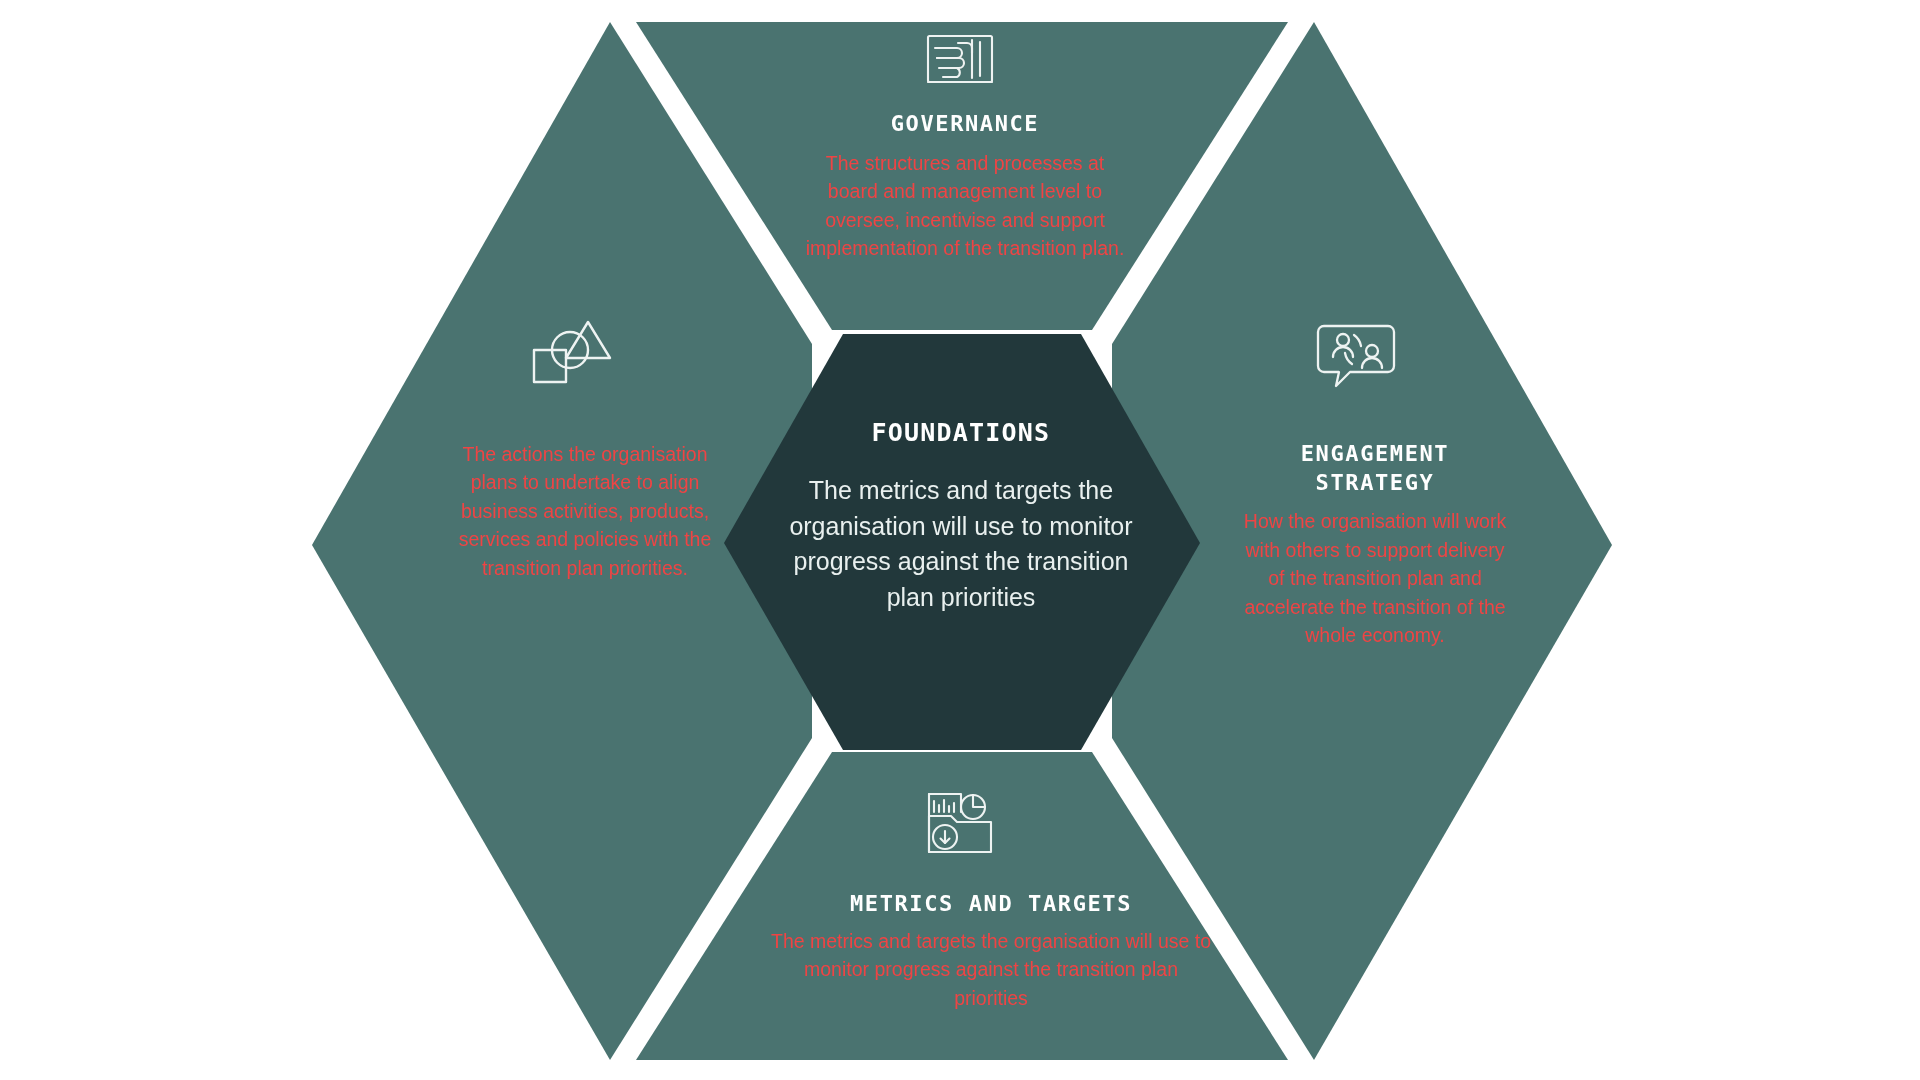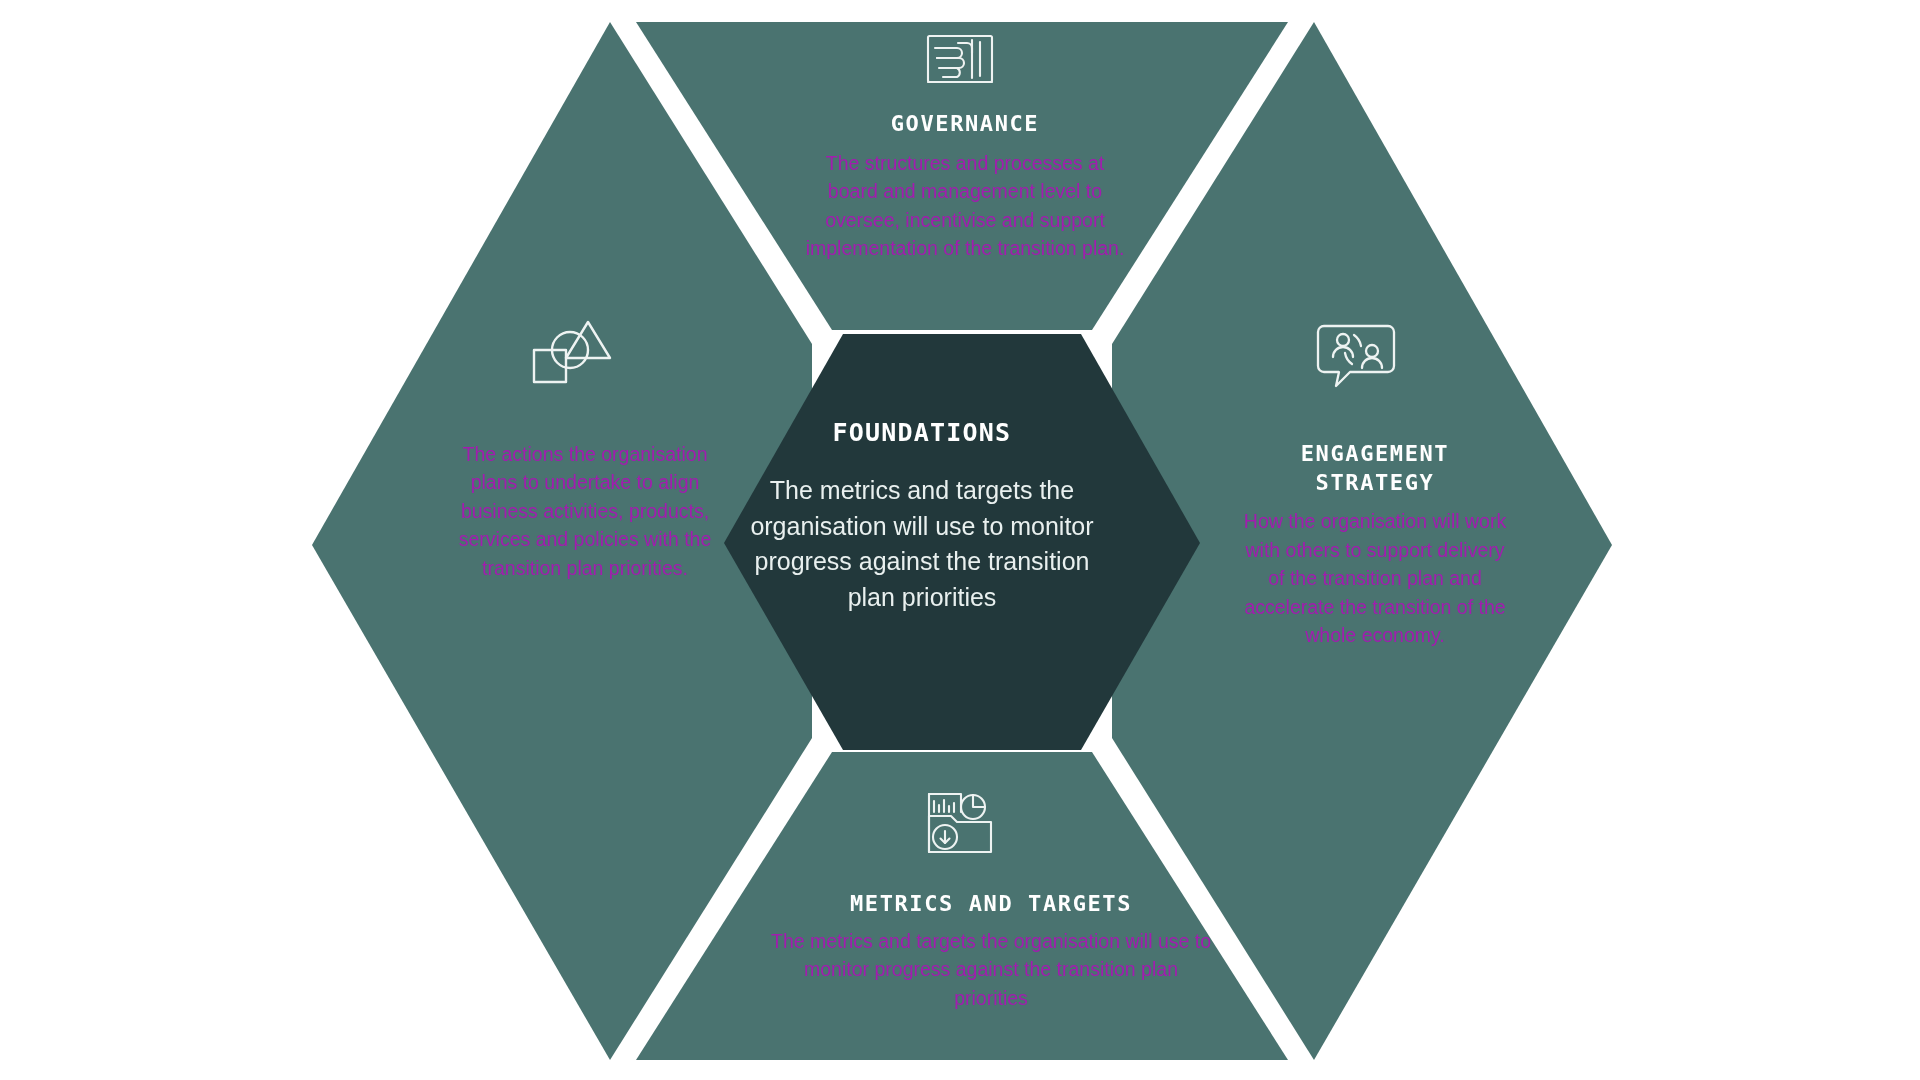--- a/index.html
+++ b/index.html
@@ -23,21 +23,21 @@
     font-size:22px;
     letter-spacing:1.6px;
     line-height:1.30;
     margin:0 0 10px 0;
     color:#ffffff;
   }
   .seg-body{
     font-family:"Liberation Sans", sans-serif;
     font-size:19.5px;
     line-height:1.46;
-    color:#a21caf;
+    color:#ef4444;
     font-weight:400;
     margin:0;
   }
 
   
   #gov-block{ left:800px; top:110px; width:330px; }
   #gov-icon{ position:absolute; left:925px; top:32px; width:70px; height:58px; }
 
   
   #impl-block{ left:450px; top:440px; width:270px; }
@@ -47,21 +47,21 @@
   #eng-block{ left:1240px; top:440px; width:270px; }
   #eng-icon{ position:absolute; left:1310px; top:320px; width:92px; height:70px; }
 
   
   #met-block{ left:740px; top:890px; width:450px;margin-left:26px; }
   #met-icon{ position:absolute; left:925px; top:790px; width:70px; height:68px; }
   #met-block .seg-title{ margin-bottom:8px; }
 
   
   #core-block{
-    position:absolute; left:732px; top:418px; width:380px;
+    position:absolute; left:771px; top:418px; width:380px;
     text-align:center; pointer-events:none;
   }
   #core-title{
     font-family:"DejaVu Sans Mono","Liberation Mono",monospace;
     font-weight:700; font-size:25px; letter-spacing:1.2px;
     color:#ffffff; margin:0 0 26px 0;
   }
   #core-body{
     font-family:"Liberation Sans", sans-serif;
     font-size:25px; line-height:1.42; color:#e9f0ef; margin:0;

